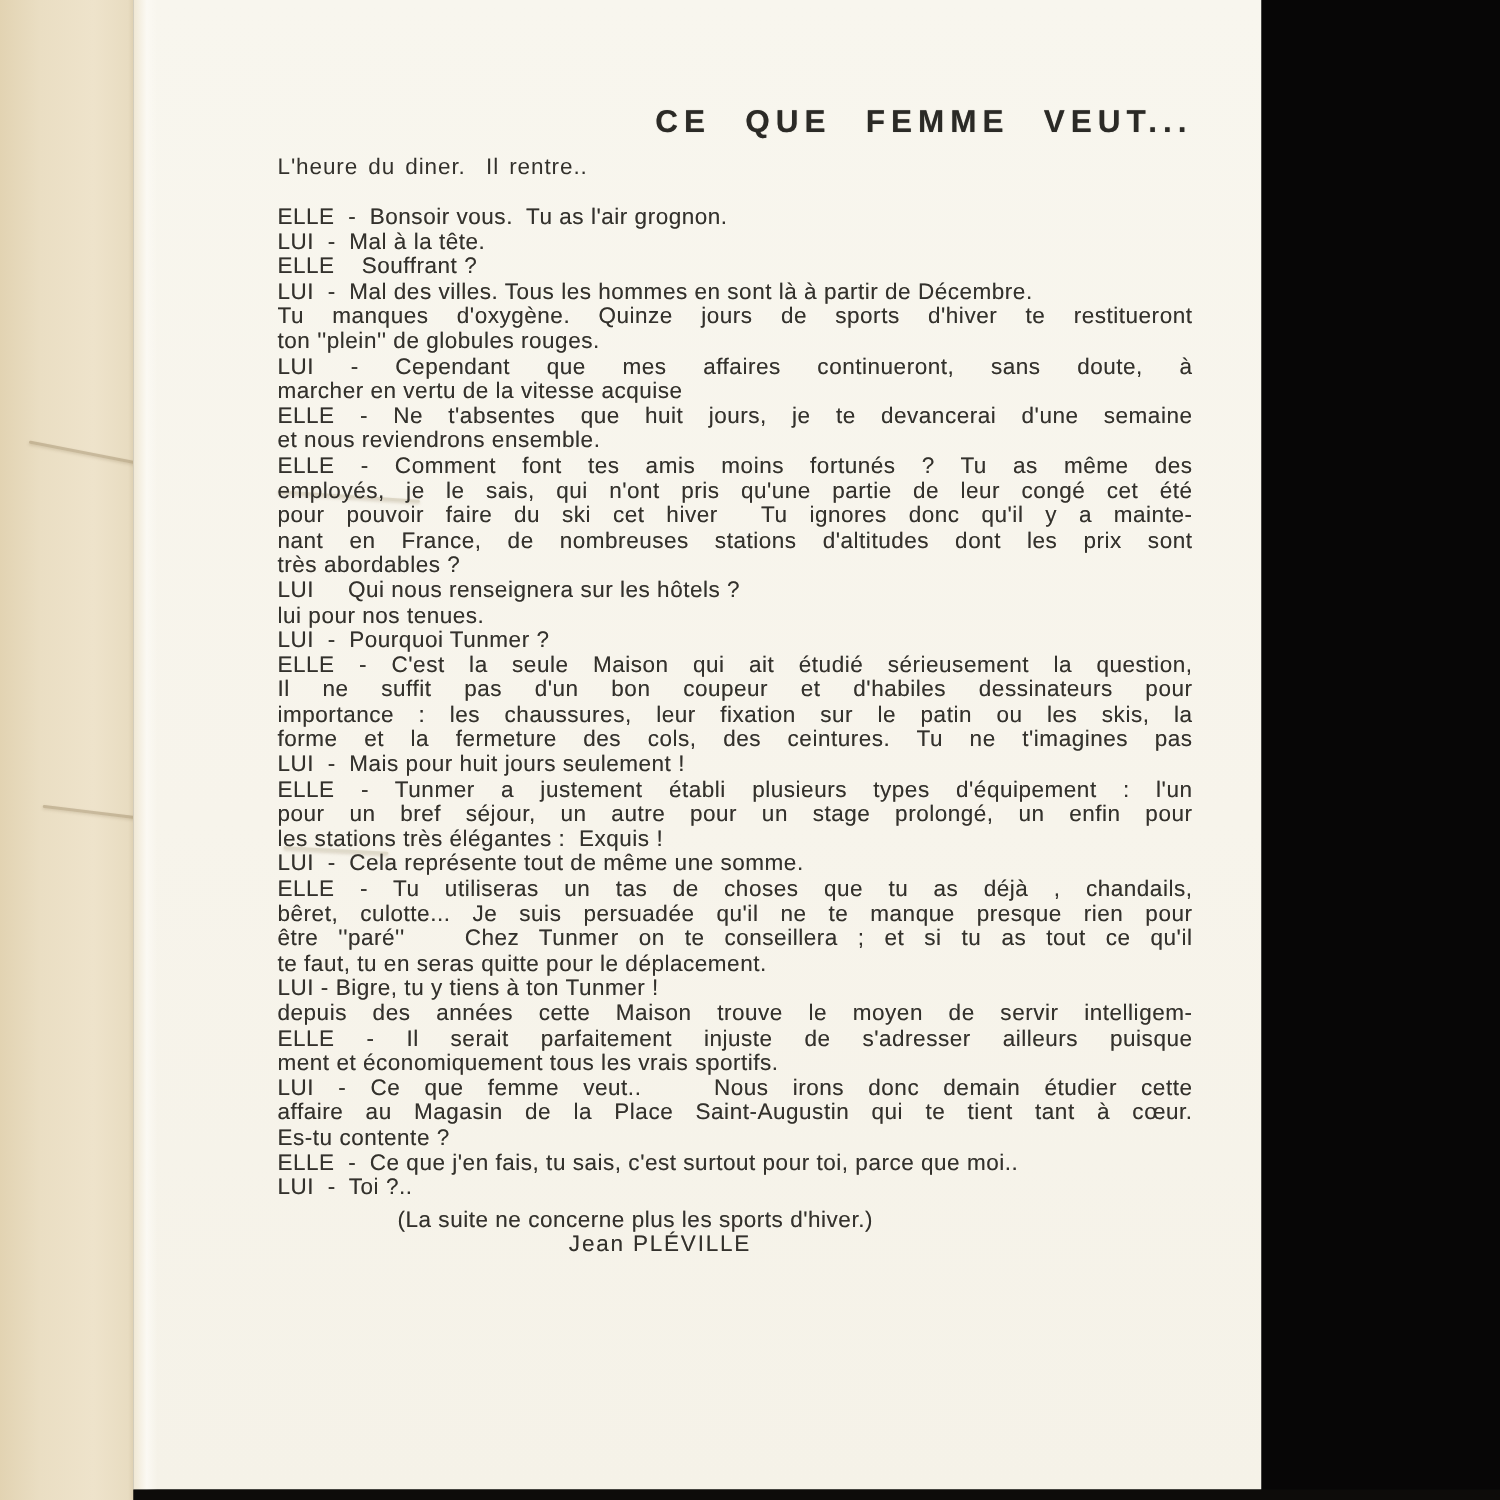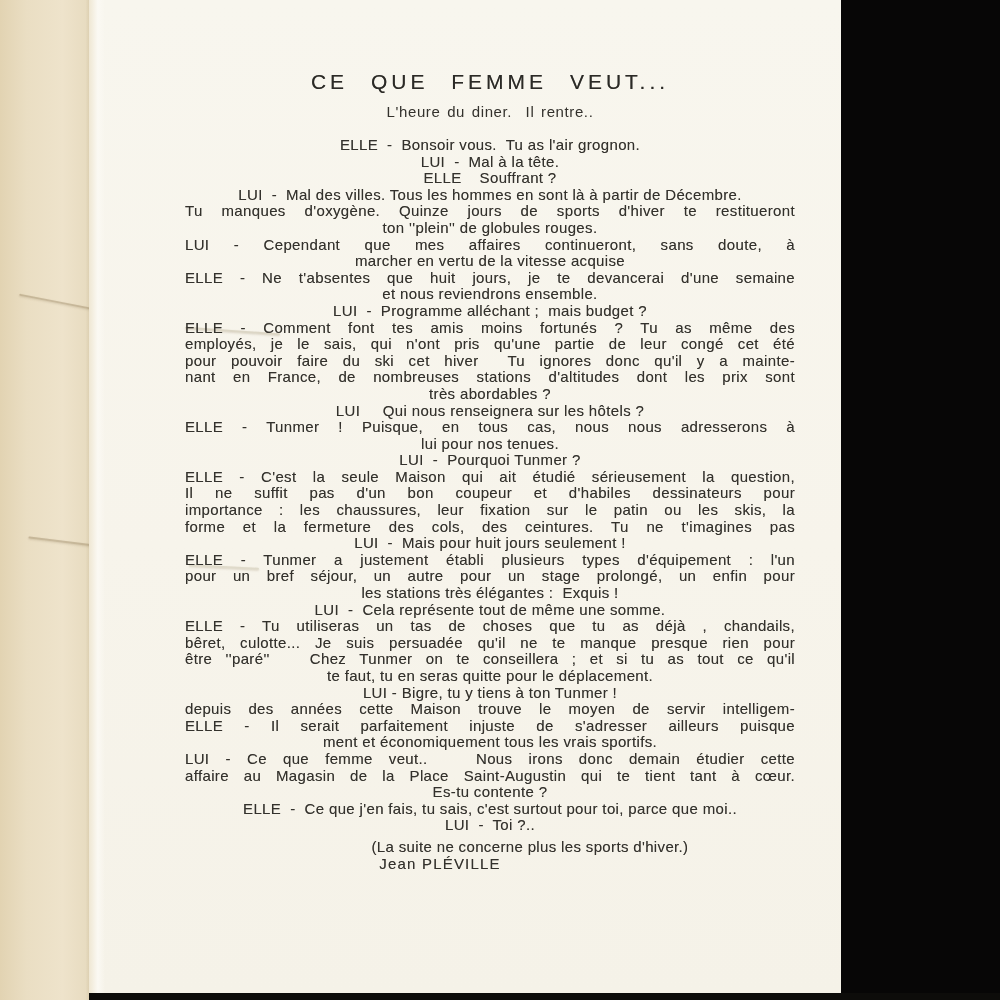--- a/index.html
+++ b/index.html
@@ -33,36 +33,36 @@
   .fold-highlight{
     position:absolute;left:0;top:0;width:16px;height:100%;
     background:linear-gradient(90deg,#efe7d3 0%,#fbf9f3 55%,rgba(251,249,243,0) 100%);
   }
   .text-col{
     position:absolute;left:96px;top:0;width:610px;
     color:#33312c;
   }
   .title{
     margin:70px 0 0 0;
-    font-size:21px;font-weight:normal;
+    font-size:21px;font-weight:bold;
     letter-spacing:4px;word-spacing:13px;
-    text-align:center;color:#2b2a26;
+    text-align:right;color:#2b2a26;
     text-shadow:0 0 0.5px rgba(43,42,38,0.55);
   }
   .subtitle{
-    margin-top:9px;text-align:center;
+    margin-top:9px;
     font-size:15px;letter-spacing:0.6px;word-spacing:2px;
     white-space:pre-wrap;
   }
   .lines{
     margin-top:17px;
     font-size:15px;line-height:16.6px;letter-spacing:0.35px;
     text-shadow:0 0 0.4px rgba(51,49,44,0.45);
   }
-  .line{white-space:pre-wrap;text-align:center;}
+  .line{white-space:pre-wrap;text-align:left;}
   .line.fill{text-align:justify;text-align-last:justify;}
   .footnote{margin-top:5px;padding-left:80px;white-space:pre-wrap;}
   .author{padding-right:100px;text-align:center;letter-spacing:1.2px;}
   
   .void-right{position:absolute;left:841px;top:0;width:159px;height:1000px;background:#070606;}
   .void-bottom{position:absolute;left:89px;top:993px;width:911px;height:7px;background:#0d0c0a;}
 </style>
 </head>
 <body>
 
@@ -87,28 +87,26 @@
       <div class="line">ELLE  -  Bonsoir vous.  Tu as l'air grognon.</div>
           <div class="line">LUI  -  Mal à la tête.</div>
           <div class="line">ELLE    Souffrant ?</div>
           <div class="line">LUI  -  Mal des villes. Tous les hommes en sont là à partir de Décembre.</div>
           <div class="line fill">Tu manques d'oxygène. Quinze jours de sports d'hiver te restitueront</div>
           <div class="line">ton ''plein'' de globules rouges.</div>
           <div class="line fill">LUI - Cependant que mes affaires continueront, sans doute, à</div>
           <div class="line">marcher en vertu de la vitesse acquise</div>
           <div class="line fill">ELLE - Ne t'absentes que huit jours, je te devancerai d'une semaine</div>
           <div class="line">et nous reviendrons ensemble.</div>
-          <div class="line">LUI  -  Programme alléchant ;  mais budget ?</div>
           <div class="line fill">ELLE - Comment font tes amis moins fortunés ? Tu as même des</div>
           <div class="line fill">employés, je le sais, qui n'ont pris qu'une partie de leur congé cet été</div>
           <div class="line fill">pour pouvoir faire du ski cet hiver  Tu ignores donc qu'il y a mainte-</div>
           <div class="line fill">nant en France, de nombreuses stations d'altitudes dont les prix sont</div>
           <div class="line">très abordables ?</div>
           <div class="line">LUI     Qui nous renseignera sur les hôtels ?</div>
-          <div class="line fill">ELLE - Tunmer ! Puisque, en tous cas, nous nous adresserons à</div>
           <div class="line">lui pour nos tenues.</div>
           <div class="line">LUI  -  Pourquoi Tunmer ?</div>
           <div class="line fill">ELLE - C'est la seule Maison qui ait étudié sérieusement la question,</div>
           <div class="line fill">Il ne suffit pas d'un bon coupeur et d'habiles dessinateurs pour</div>
           <div class="line fill">importance : les chaussures, leur fixation sur le patin ou les skis, la</div>
           <div class="line fill">forme et la fermeture des cols, des ceintures. Tu ne t'imagines pas</div>
           <div class="line">LUI  -  Mais pour huit jours seulement !</div>
           <div class="line fill">ELLE - Tunmer a justement établi plusieurs types d'équipement : l'un</div>
           <div class="line fill">pour un bref séjour, un autre pour un stage prolongé, un enfin pour</div>
           <div class="line">les stations très élégantes :  Exquis !</div>

